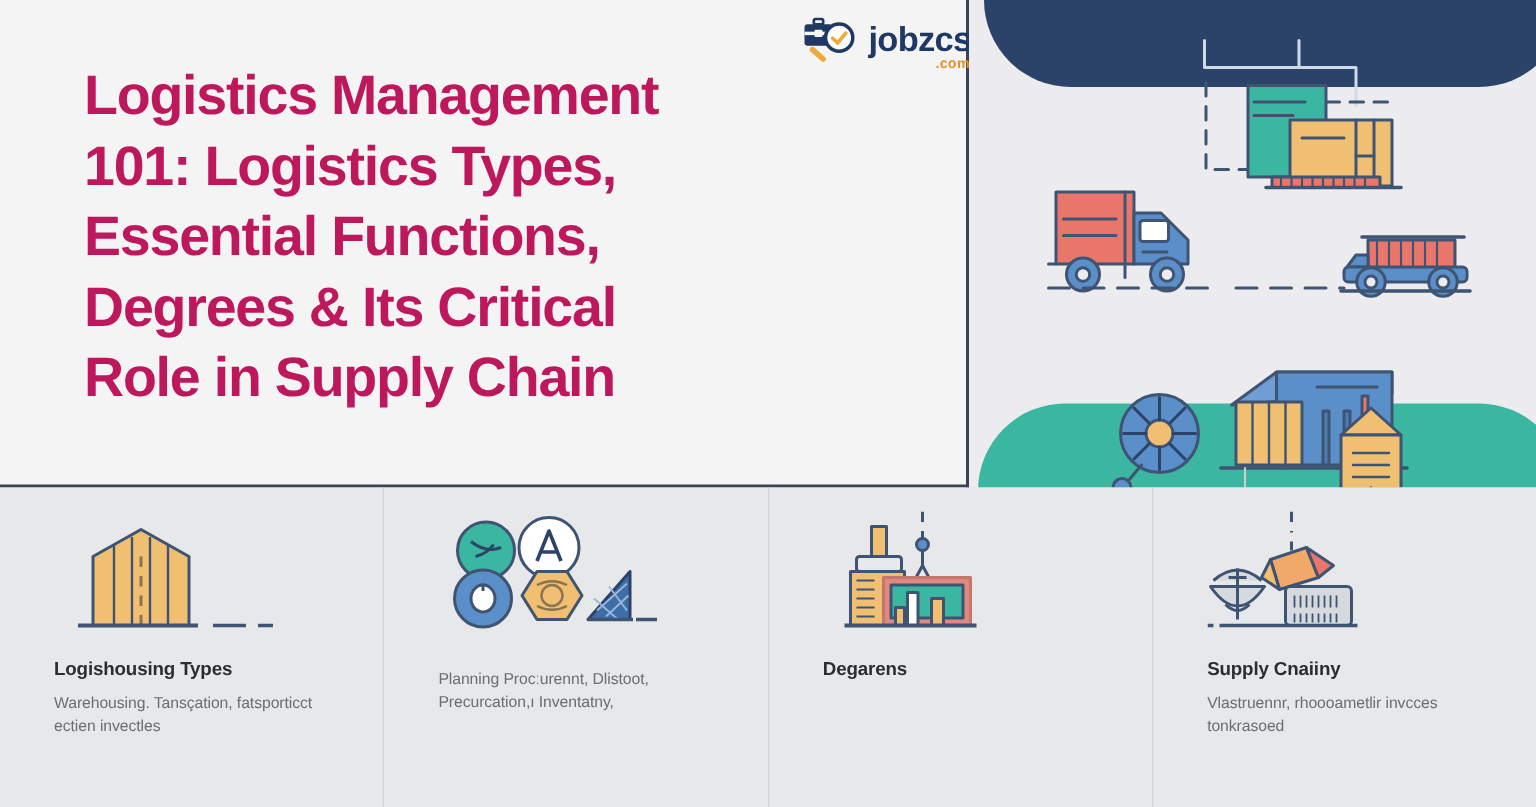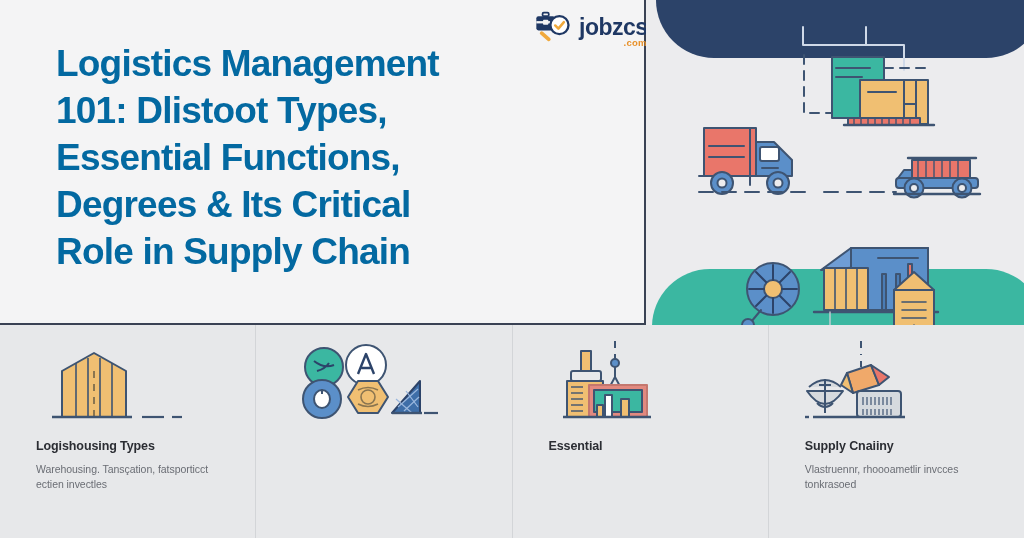--- a/index.html
+++ b/index.html
@@ -27,21 +27,21 @@
     overflow:hidden;
   }
   .hero-title {
     position:absolute;
     left:56px; top:40px;
     width:500px;
     font-size:37px;
     line-height:47px;
     font-weight:bold;
     letter-spacing:-0.8px;
-    color:#0369a1;
+    color:#be185d;
   }
 
   
   .logo {
     position:absolute;
     left:534px; top:10px;
     display:flex; align-items:center; gap:3px;
   }
   .logo-mark { width:42px; height:32px; flex:0 0 auto; }
   .logo-word {
@@ -116,21 +116,21 @@
   }
 </style>
 </head>
 <body>
 
 <div class="canvas">
 
   <div class="hero">
     <h1 class="hero-title">
       <span>Logistics Management</span><br>
-      <span>101: Dlistoot Types,</span><br>
+      <span>101: Logistics Types,</span><br>
       <span>Essential Functions,</span><br>
       <span>Degrees &amp; Its Critical</span><br>
       <span>Role in Supply Chain</span>
     </h1>
   </div>
 
   <div class="logo">
     <span class="logo-mark">
       <svg viewBox="0 0 46 36" width="42" height="32">
         <rect x="9" y="3" width="7" height="4" rx="1.4" fill="none" stroke="#1f3864" stroke-width="2"></rect>
@@ -307,20 +307,21 @@
               <line x1="106" y1="66" x2="126" y2="48"></line>
               <line x1="112" y1="70" x2="127" y2="56"></line>
               <line x1="104" y1="58" x2="120" y2="72"></line>
               <line x1="114" y1="50" x2="126" y2="66"></line>
             </g>
             <line x1="100" y1="72" x2="130" y2="72" fill="none" stroke-width="2.4"></line>
             <line x1="132" y1="72" x2="146" y2="72" fill="none" stroke-width="2.2"></line>
           </g>
         </svg>
       </div>
+      <div class="card-desc">Planning Procːurennt, Dlistoot, Precurcation,ı Inventatny,</div>
     </div>
 
 
     <div class="card">
       <div class="card-icon">
         <svg width="150" height="86" viewBox="0 0 150 86">
           <g fill="none" stroke="#3e5472" stroke-width="2" stroke-linejoin="round">
             <line x1="66" y1="0" x2="66" y2="18" stroke-dasharray="7 6"></line>
             <circle cx="66" cy="22" r="4" fill="#5b8fc9"></circle>
             <path d="M66 26 L66 36 M52 62 L66 36 L80 62" stroke="#3e5472"></path>
@@ -336,21 +337,21 @@
             </g>
             <rect x="40" y="44" width="58" height="32" fill="#e2897f" stroke="#c4776e"></rect>
             <rect x="45" y="49" width="48" height="22" fill="#3bb7a1"></rect>
             <rect x="56" y="54" width="7" height="22" fill="#ffffff"></rect>
             <rect x="72" y="58" width="8" height="18" fill="#f0bf72"></rect>
             <rect x="48" y="64" width="6" height="12" fill="#f0bf72"></rect>
             <line x1="14" y1="76" x2="102" y2="76" stroke-width="2.6"></line>
           </g>
         </svg>
       </div>
-      <div class="card-title">Essential</div>
+      <div class="card-title">Degarens</div>
     </div>
 
     <div class="card">
       <div class="card-icon">
         <svg width="150" height="86" viewBox="0 0 150 86">
           <g fill="none" stroke="#3e5472" stroke-width="2" stroke-linejoin="round">
             <line x1="56" y1="0" x2="56" y2="14" stroke-dasharray="7 6"></line>
             <line x1="56" y1="20" x2="56" y2="26" stroke-dasharray="7 6"></line>
             <path d="M42 32 L66 24 L74 44 L48 52 Z" fill="#f0a96a"></path>
             <path d="M66 24 L84 36 L74 44 Z" fill="#e9766a"></path>

